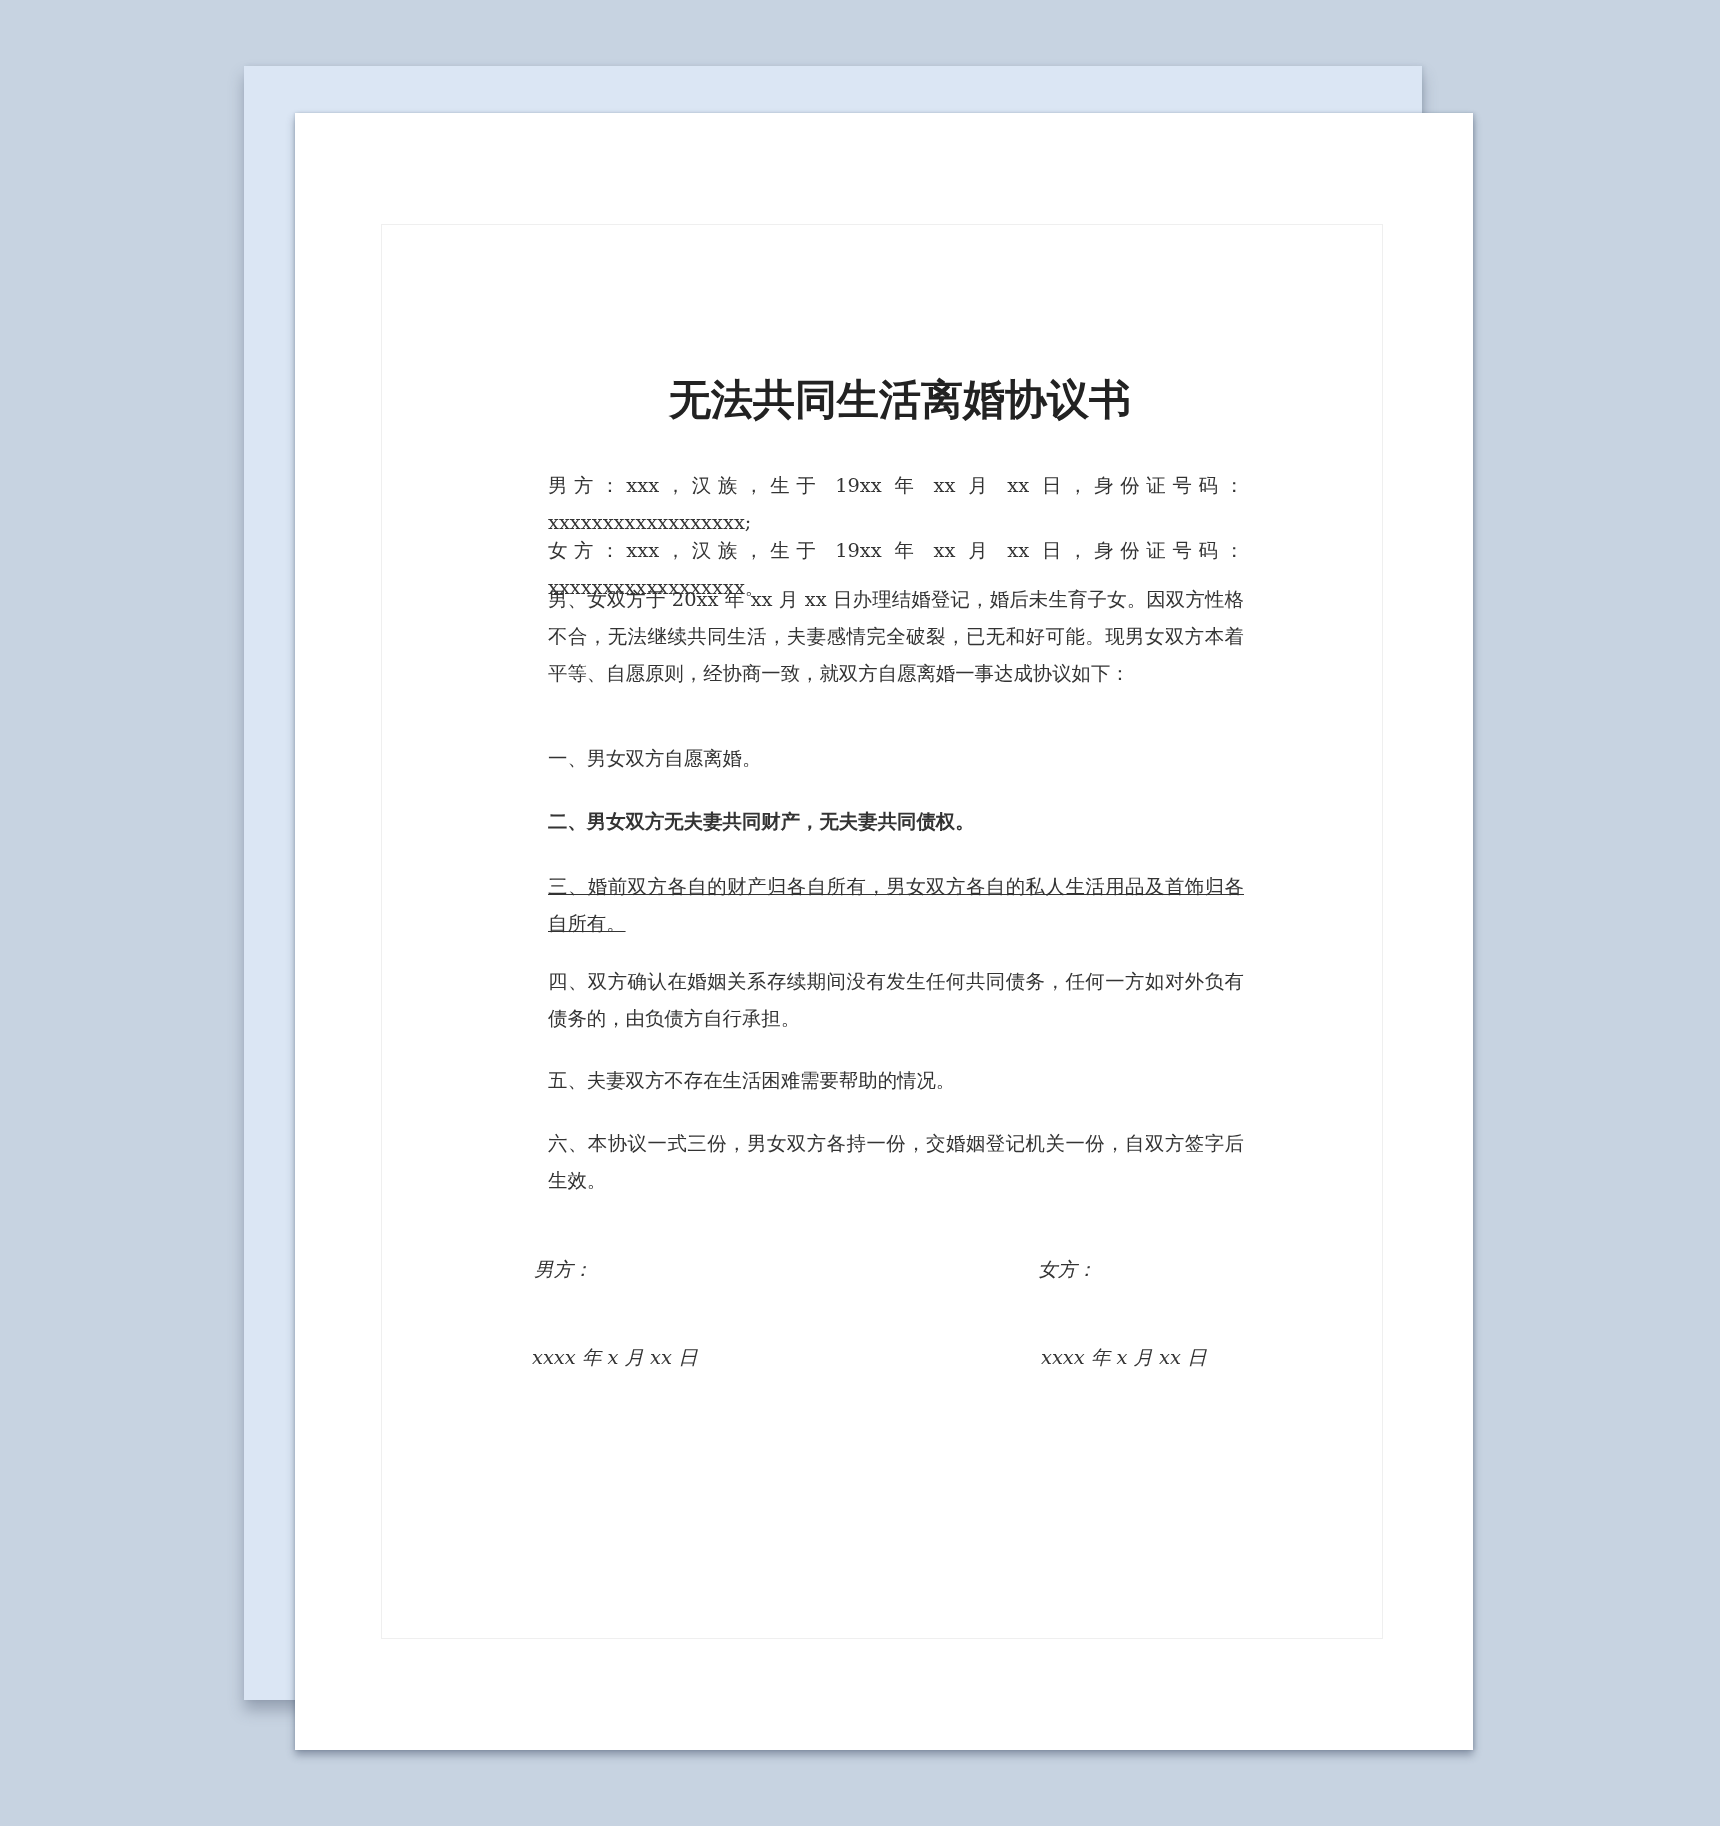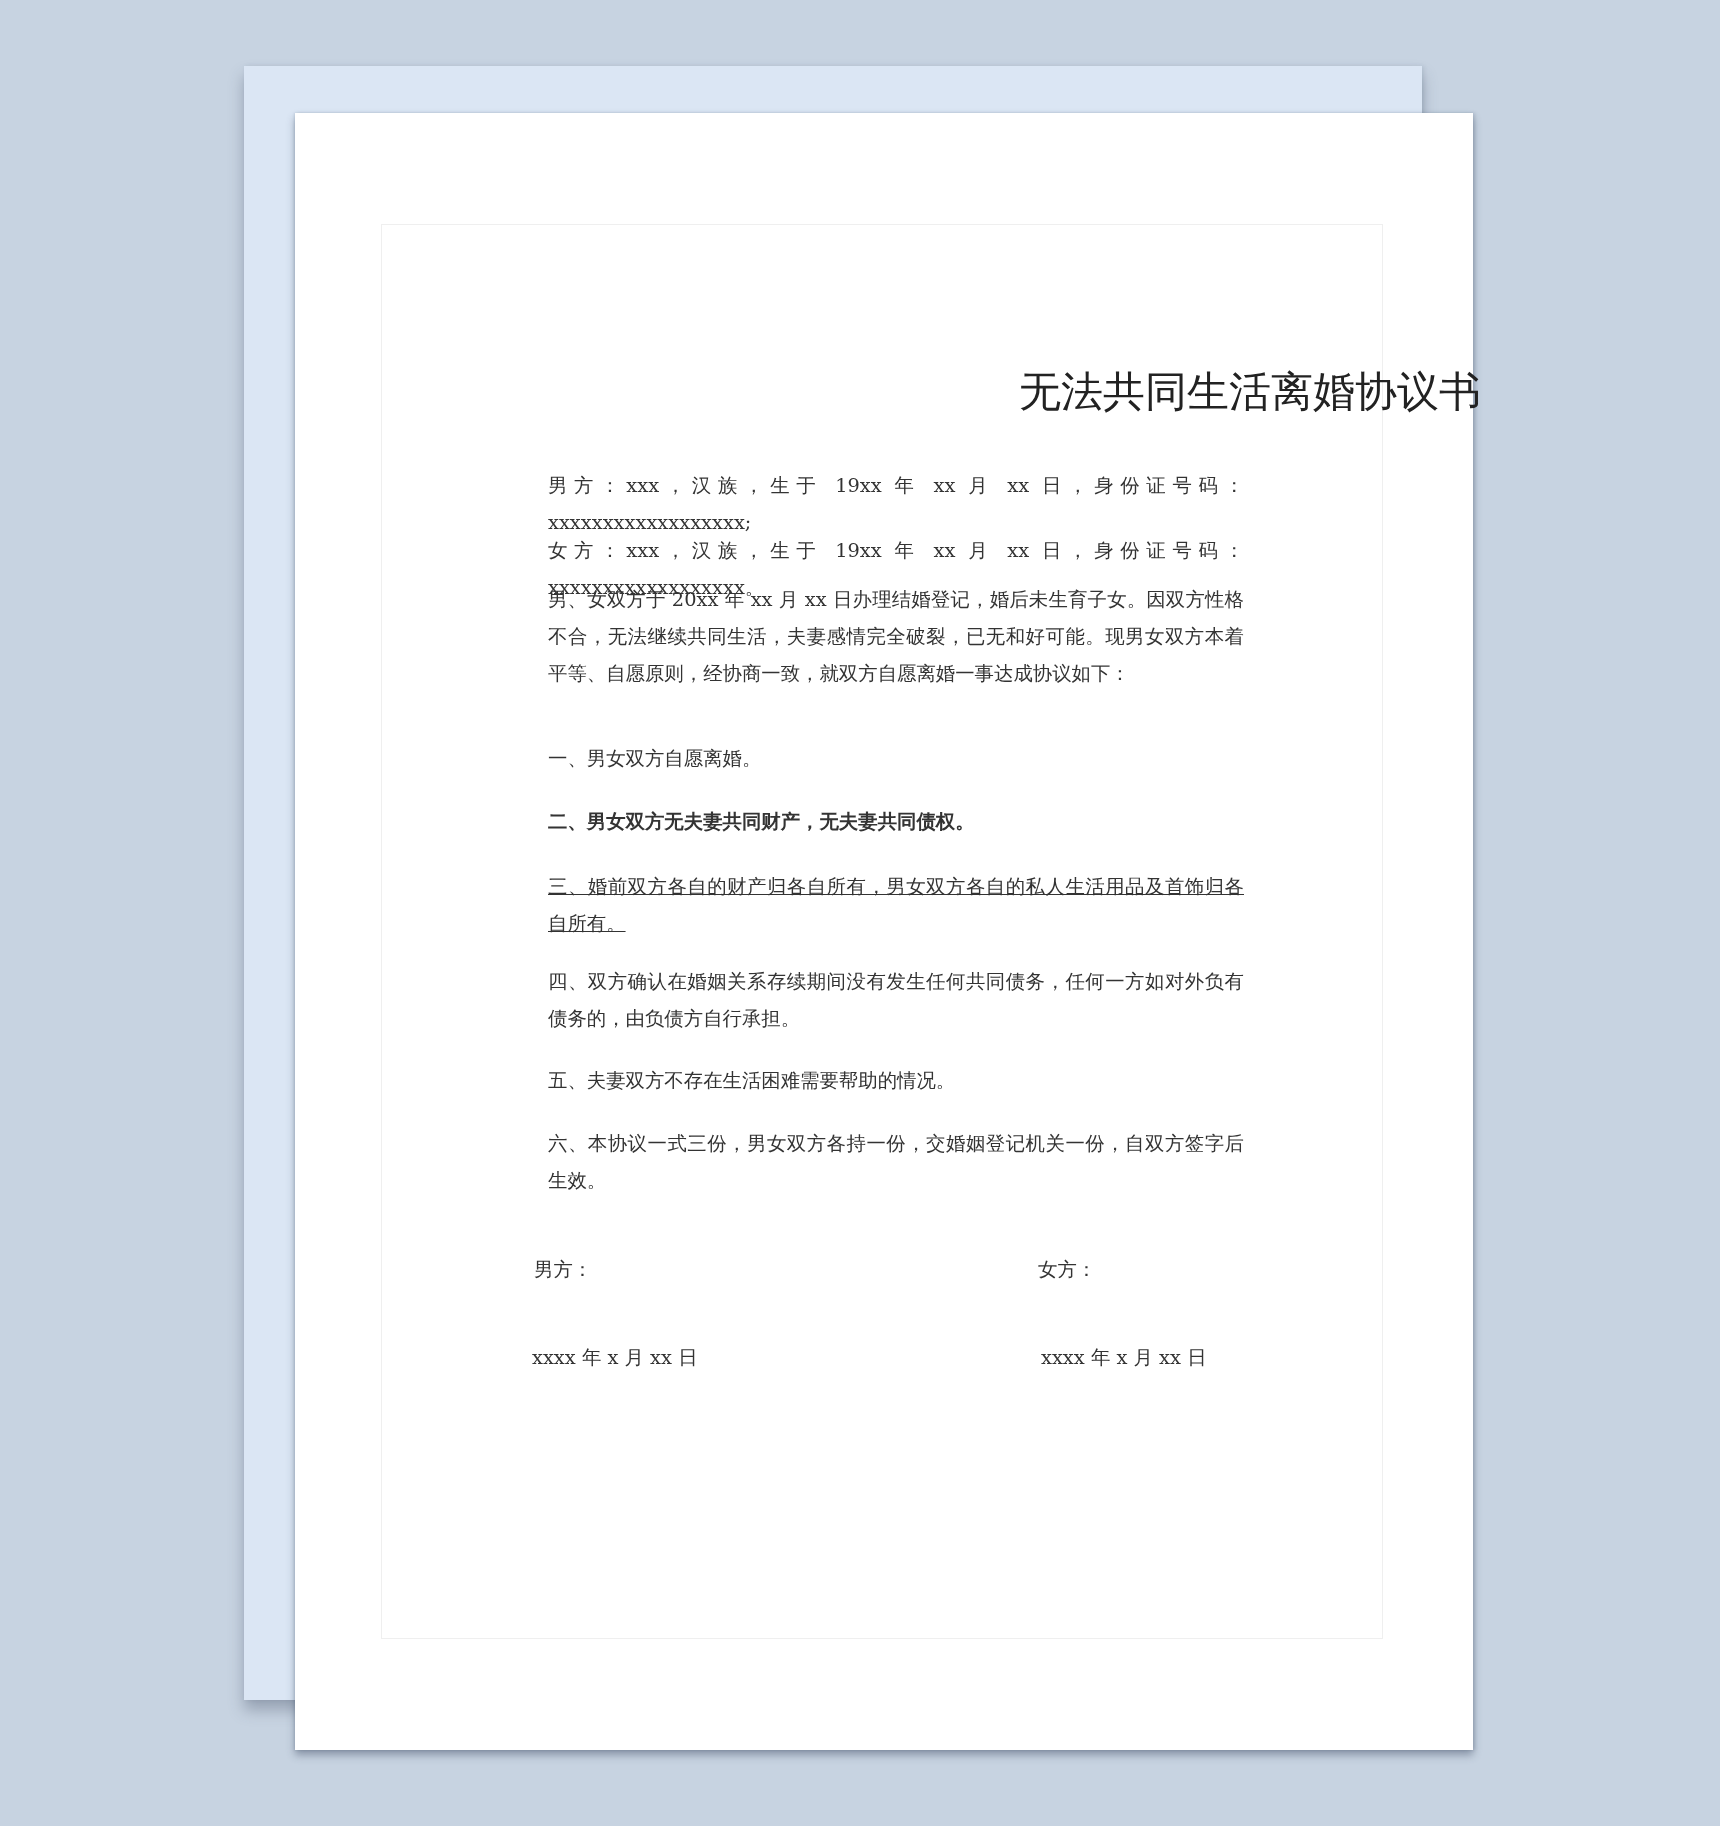--- a/index.html
+++ b/index.html
@@ -27,31 +27,31 @@
     position: absolute; left: 295px; width: 1178px; top: 358px;
     text-align: center; font-size: 42px; line-height: 52px; color: #222;
     letter-spacing: 0px;
   }
   .para {
     position: absolute; left: 534px; width: 696px;
     font-size: 19.4px; line-height: 37px; color: #333;
     text-align: justify; margin: 14px;
   }
   .sig {
-    position: absolute; font-size: 19.4px; line-height: 37px; color: #333; margin: 0;
+    position: absolute; font-size: 19.4px; line-height: 37px; color: #333; margin: 0; font-style: italic;
   }
 </style>
 </head>
 <body>
 
 <div class="page-back"></div>
 <div class="page-front"></div>
 <div class="inner-frame"></div>
 
-<h1 class="doc-title" style="margin:8px;font-weight:normal;text-align:right;">无法共同生活离婚协议书</h1>
+<h1 class="doc-title" style="margin:16px;font-weight:bold;">无法共同生活离婚协议书</h1>
 
 <p class="para" style="top:453px;">男方：xxx，汉族，生于 19xx 年 xx 月 xx 日，身份证号码：xxxxxxxxxxxxxxxxxx;</p>
 <p class="para" style="top:518px;">女方：xxx，汉族，生于 19xx 年 xx 月 xx 日，身份证号码：xxxxxxxxxxxxxxxxxx。</p>
 <p class="para" style="top:567px;">男、女双方于 20xx 年 xx 月 xx 日办理结婚登记，婚后未生育子女。因双方性格不合，无法继续共同生活，夫妻感情完全破裂，已无和好可能。现男女双方本着平等、自愿原则，经协商一致，就双方自愿离婚一事达成协议如下：</p>
 <p class="para" style="top:726px;">一、男女双方自愿离婚。</p>
 <p class="para" style="top:789px;font-weight:bold;">二、男女双方无夫妻共同财产，无夫妻共同债权。</p>
 <p class="para" style="top:854px;text-decoration:underline;">三、婚前双方各自的财产归各自所有，男女双方各自的私人生活用品及首饰归各自所有。</p>
 <p class="para" style="top:949px;">四、双方确认在婚姻关系存续期间没有发生任何共同债务，任何一方如对外负有债务的，由负债方自行承担。</p>
 <p class="para" style="top:1048px;">五、夫妻双方不存在生活困难需要帮助的情况。</p>
 <p class="para" style="top:1111px;">六、本协议一式三份，男女双方各持一份，交婚姻登记机关一份，自双方签字后生效。</p>

